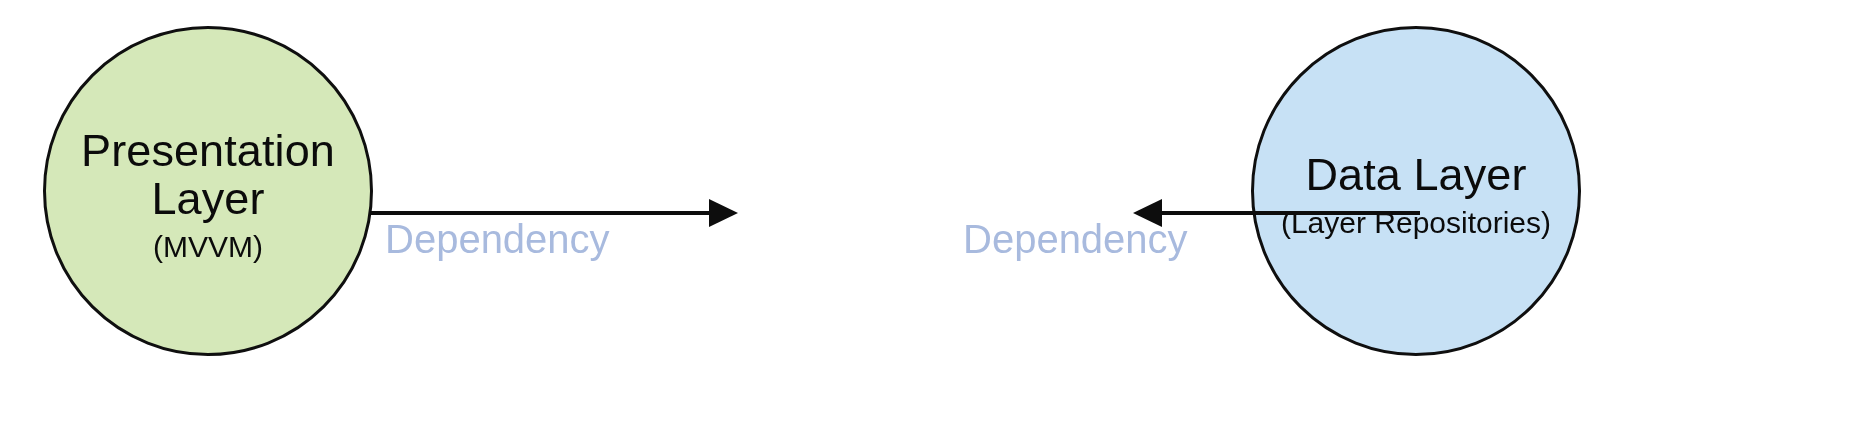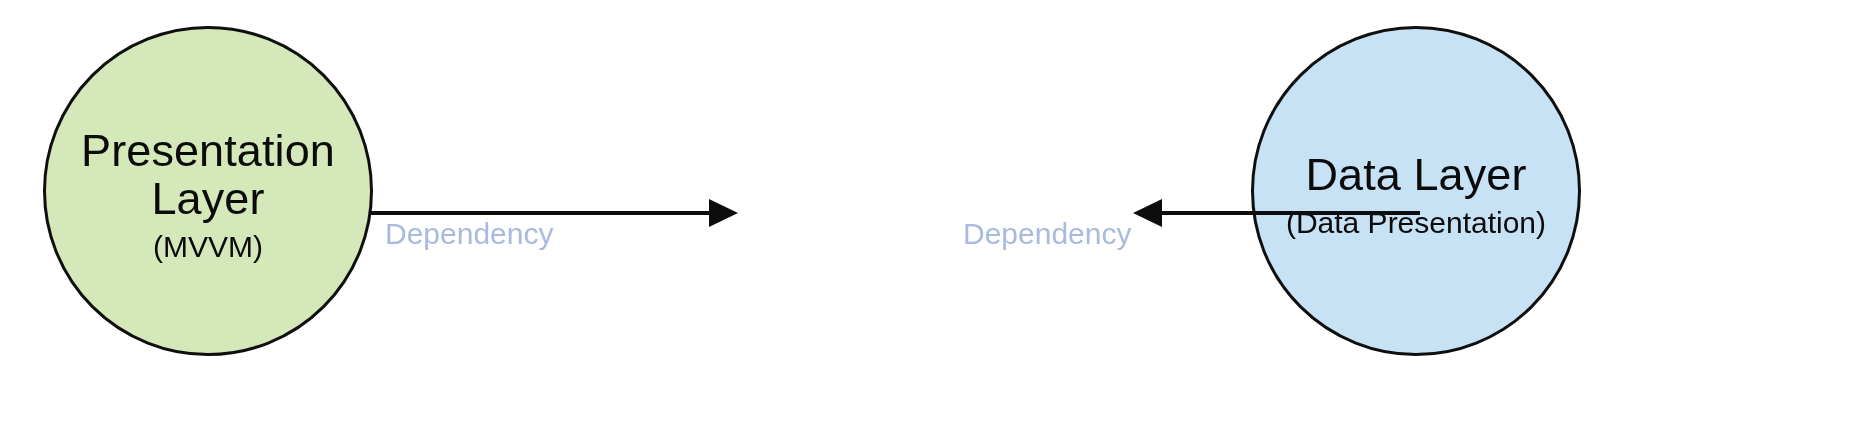--- a/index.html
+++ b/index.html
@@ -99,21 +99,21 @@
     border-left: 29px solid #0d0d0d;
   }
   #arrowhead-to-domain-right {
     left: 1133px;
     top: 199px;
     border-right: 29px solid #0d0d0d;
   }
 
   .edge-label {
     position: absolute;
-    font-size: 30px;
+    font-size: 40px;
     color: #a8bade;
     white-space: nowrap;
   }
   #edge-label-left {
     left: 385px;
     top: 217px;
   }
   #edge-label-right {
     left: 963px;
     top: 217px;
@@ -125,21 +125,21 @@
 <div id="canvas">
 
   <div class="node" id="node-presentation">
     <div class="title two-line">Presentation Layer</div>
     <div class="subtitle">(MVVM)</div>
   </div>
 
 
   <div class="node" id="node-data">
     <div class="title two-line">Data Layer</div>
-    <div class="subtitle">(Data Presentation)</div>
+    <div class="subtitle">(Layer Repositories)</div>
   </div>
 
   <div class="edge" id="edge-presentation-domain"></div>
   <div class="arrowhead" id="arrowhead-to-domain-left"></div>
   <div class="edge-label" id="edge-label-left">Dependency</div>
 
   <div class="edge" id="edge-data-domain"></div>
   <div class="arrowhead" id="arrowhead-to-domain-right"></div>
   <div class="edge-label" id="edge-label-right">Dependency</div>
 

